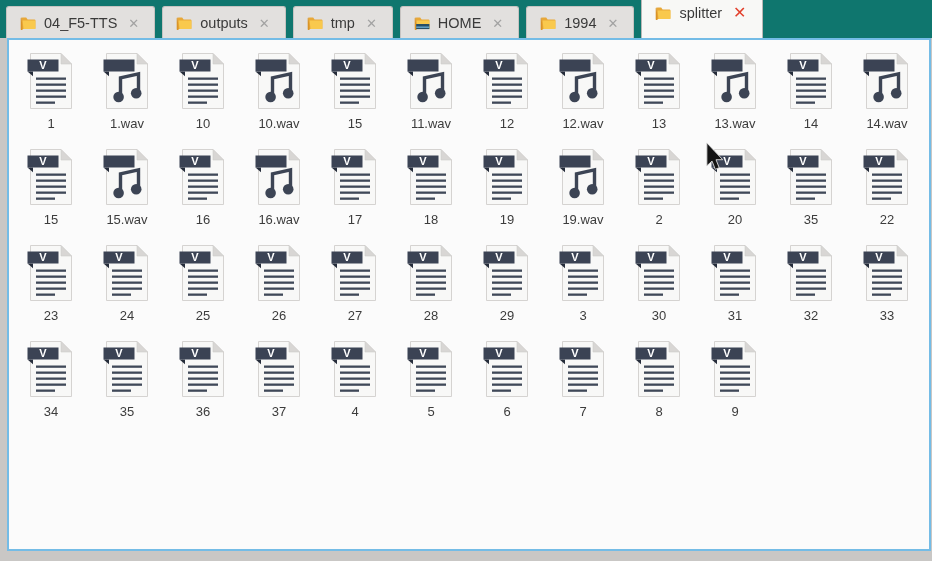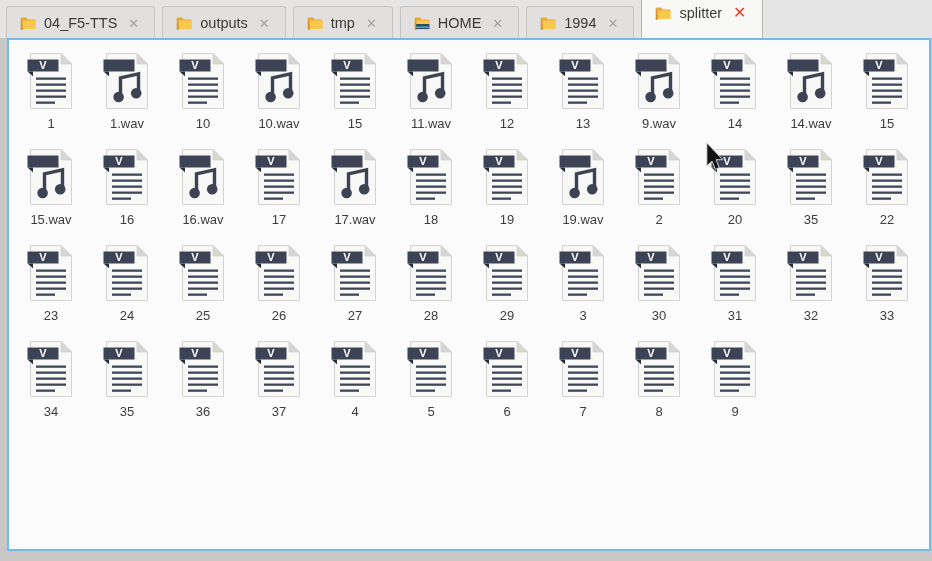--- a/index.html
+++ b/index.html
@@ -7,21 +7,21 @@
     width:932px;height:561px;overflow:hidden;position:relative;
     background:#c9c7c5;
     font-family:"Liberation Sans", sans-serif;
     -webkit-font-smoothing:antialiased;
   }
   .app{position:absolute;inset:0;}
 
   
   .tabbar{
     position:absolute;top:0;left:0;right:0;height:38px;
-    background:#e5e5e5;
+    background:#0f766e;
     display:flex;align-items:flex-end;
     padding-left:6px;gap:7px;
     box-sizing:border-box;
   }
   .tab{
     height:32px;display:flex;align-items:center;
     background:#e2e0de;
     border:1px solid #c6c3c1;border-bottom:none;
     border-radius:3px 3px 0 0;
     padding:0 13px;
@@ -309,20 +309,42 @@
         <rect x="9" y="49.5" width="19" height="2.3"></rect>
       </g>
       <g class="note">
         <path d="M17.5,45 V25.8 L35.5,21.8 V41"></path>
         <circle cx="15.6" cy="45" r="5.3"></circle>
         <circle cx="33.2" cy="41.2" r="5.3"></circle>
       </g>
     </svg>
     <div class="file-label">12</div>
   </div>
+      <div class="file-item wav">
+    <svg class="file-icon" viewBox="0 0 48 58">
+      <path class="page" d="M3.5,1.5 H34 L44.5,12 V56.5 H3.5 Z"></path>
+      <path class="fold" d="M34,1.5 L44.5,12 H34 Z"></path>
+      <path class="banner-fold" d="M0.5,19.5 L6,19.5 L6,24.2 Z"></path>
+      <rect class="banner" x="0.5" y="7.5" width="31" height="12"></rect>
+      <text class="banner-badge" x="16" y="17" text-anchor="middle">V</text>
+      <g class="lines">
+        <rect x="9" y="25.5" width="30" height="2.3"></rect>
+        <rect x="9" y="31.5" width="30" height="2.3"></rect>
+        <rect x="9" y="37.5" width="30" height="2.3"></rect>
+        <rect x="9" y="43.5" width="30" height="2.3"></rect>
+        <rect x="9" y="49.5" width="19" height="2.3"></rect>
+      </g>
+      <g class="note">
+        <path d="M17.5,45 V25.8 L35.5,21.8 V41"></path>
+        <circle cx="15.6" cy="45" r="5.3"></circle>
+        <circle cx="33.2" cy="41.2" r="5.3"></circle>
+      </g>
+    </svg>
+    <div class="file-label">12.wav</div>
+  </div>
       <div class="file-item text">
     <svg class="file-icon" viewBox="0 0 48 58">
       <path class="page" d="M3.5,1.5 H34 L44.5,12 V56.5 H3.5 Z"></path>
       <path class="fold" d="M34,1.5 L44.5,12 H34 Z"></path>
       <path class="banner-fold" d="M0.5,19.5 L6,19.5 L6,24.2 Z"></path>
       <rect class="banner" x="0.5" y="7.5" width="31" height="12"></rect>
       <text class="banner-badge" x="16" y="17" text-anchor="middle">V</text>
       <g class="lines">
         <rect x="9" y="25.5" width="30" height="2.3"></rect>
         <rect x="9" y="31.5" width="30" height="2.3"></rect>
@@ -351,21 +373,21 @@
         <rect x="9" y="37.5" width="30" height="2.3"></rect>
         <rect x="9" y="43.5" width="30" height="2.3"></rect>
         <rect x="9" y="49.5" width="19" height="2.3"></rect>
       </g>
       <g class="note">
         <path d="M17.5,45 V25.8 L35.5,21.8 V41"></path>
         <circle cx="15.6" cy="45" r="5.3"></circle>
         <circle cx="33.2" cy="41.2" r="5.3"></circle>
       </g>
     </svg>
-    <div class="file-label">9.wav</div>
+    <div class="file-label">13.wav</div>
   </div>
       <div class="file-item text">
     <svg class="file-icon" viewBox="0 0 48 58">
       <path class="page" d="M3.5,1.5 H34 L44.5,12 V56.5 H3.5 Z"></path>
       <path class="fold" d="M34,1.5 L44.5,12 H34 Z"></path>
       <path class="banner-fold" d="M0.5,19.5 L6,19.5 L6,24.2 Z"></path>
       <rect class="banner" x="0.5" y="7.5" width="31" height="12"></rect>
       <text class="banner-badge" x="16" y="17" text-anchor="middle">V</text>
       <g class="lines">
         <rect x="9" y="25.5" width="30" height="2.3"></rect>
@@ -506,42 +528,20 @@
         <rect x="9" y="43.5" width="30" height="2.3"></rect>
         <rect x="9" y="49.5" width="19" height="2.3"></rect>
       </g>
       <g class="note">
         <path d="M17.5,45 V25.8 L35.5,21.8 V41"></path>
         <circle cx="15.6" cy="45" r="5.3"></circle>
         <circle cx="33.2" cy="41.2" r="5.3"></circle>
       </g>
     </svg>
     <div class="file-label">17</div>
-  </div>
-      <div class="file-item wav">
-    <svg class="file-icon" viewBox="0 0 48 58">
-      <path class="page" d="M3.5,1.5 H34 L44.5,12 V56.5 H3.5 Z"></path>
-      <path class="fold" d="M34,1.5 L44.5,12 H34 Z"></path>
-      <path class="banner-fold" d="M0.5,19.5 L6,19.5 L6,24.2 Z"></path>
-      <rect class="banner" x="0.5" y="7.5" width="31" height="12"></rect>
-      <text class="banner-badge" x="16" y="17" text-anchor="middle">V</text>
-      <g class="lines">
-        <rect x="9" y="25.5" width="30" height="2.3"></rect>
-        <rect x="9" y="31.5" width="30" height="2.3"></rect>
-        <rect x="9" y="37.5" width="30" height="2.3"></rect>
-        <rect x="9" y="43.5" width="30" height="2.3"></rect>
-        <rect x="9" y="49.5" width="19" height="2.3"></rect>
-      </g>
-      <g class="note">
-        <path d="M17.5,45 V25.8 L35.5,21.8 V41"></path>
-        <circle cx="15.6" cy="45" r="5.3"></circle>
-        <circle cx="33.2" cy="41.2" r="5.3"></circle>
-      </g>
-    </svg>
-    <div class="file-label">17.wav</div>
   </div>
       <div class="file-item text">
     <svg class="file-icon" viewBox="0 0 48 58">
       <path class="page" d="M3.5,1.5 H34 L44.5,12 V56.5 H3.5 Z"></path>
       <path class="fold" d="M34,1.5 L44.5,12 H34 Z"></path>
       <path class="banner-fold" d="M0.5,19.5 L6,19.5 L6,24.2 Z"></path>
       <rect class="banner" x="0.5" y="7.5" width="31" height="12"></rect>
       <text class="banner-badge" x="16" y="17" text-anchor="middle">V</text>
       <g class="lines">
         <rect x="9" y="25.5" width="30" height="2.3"></rect>

